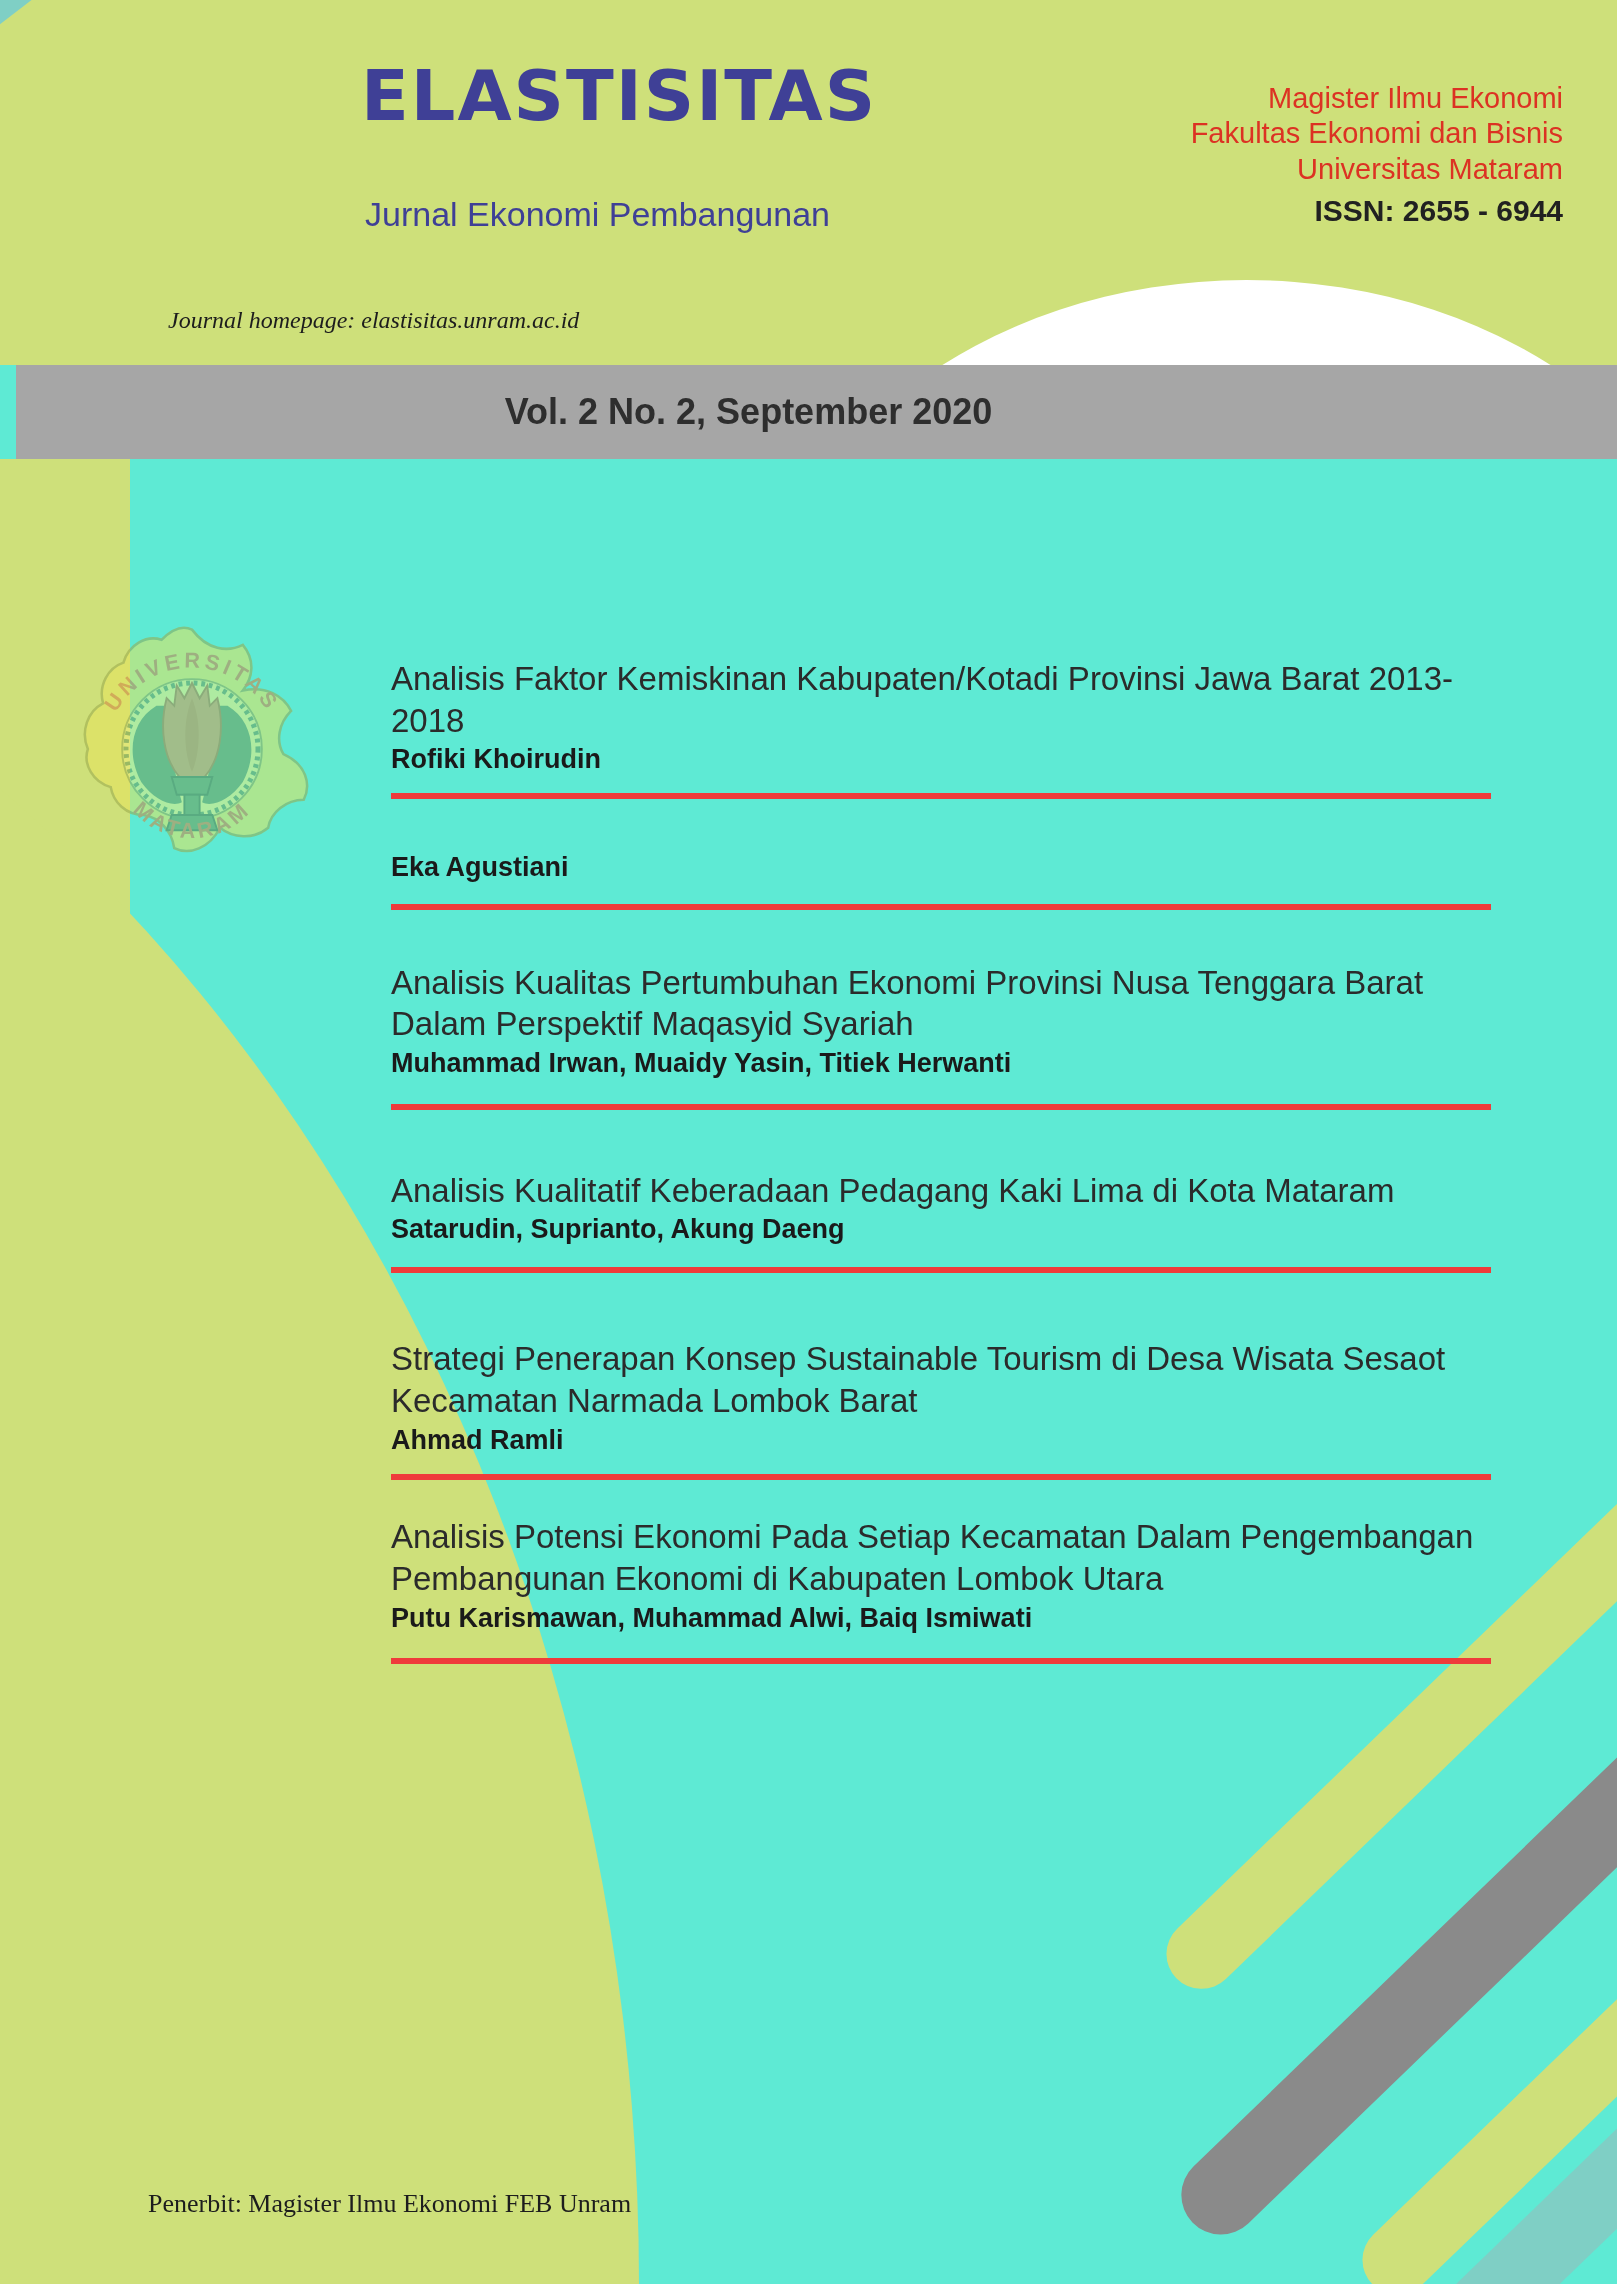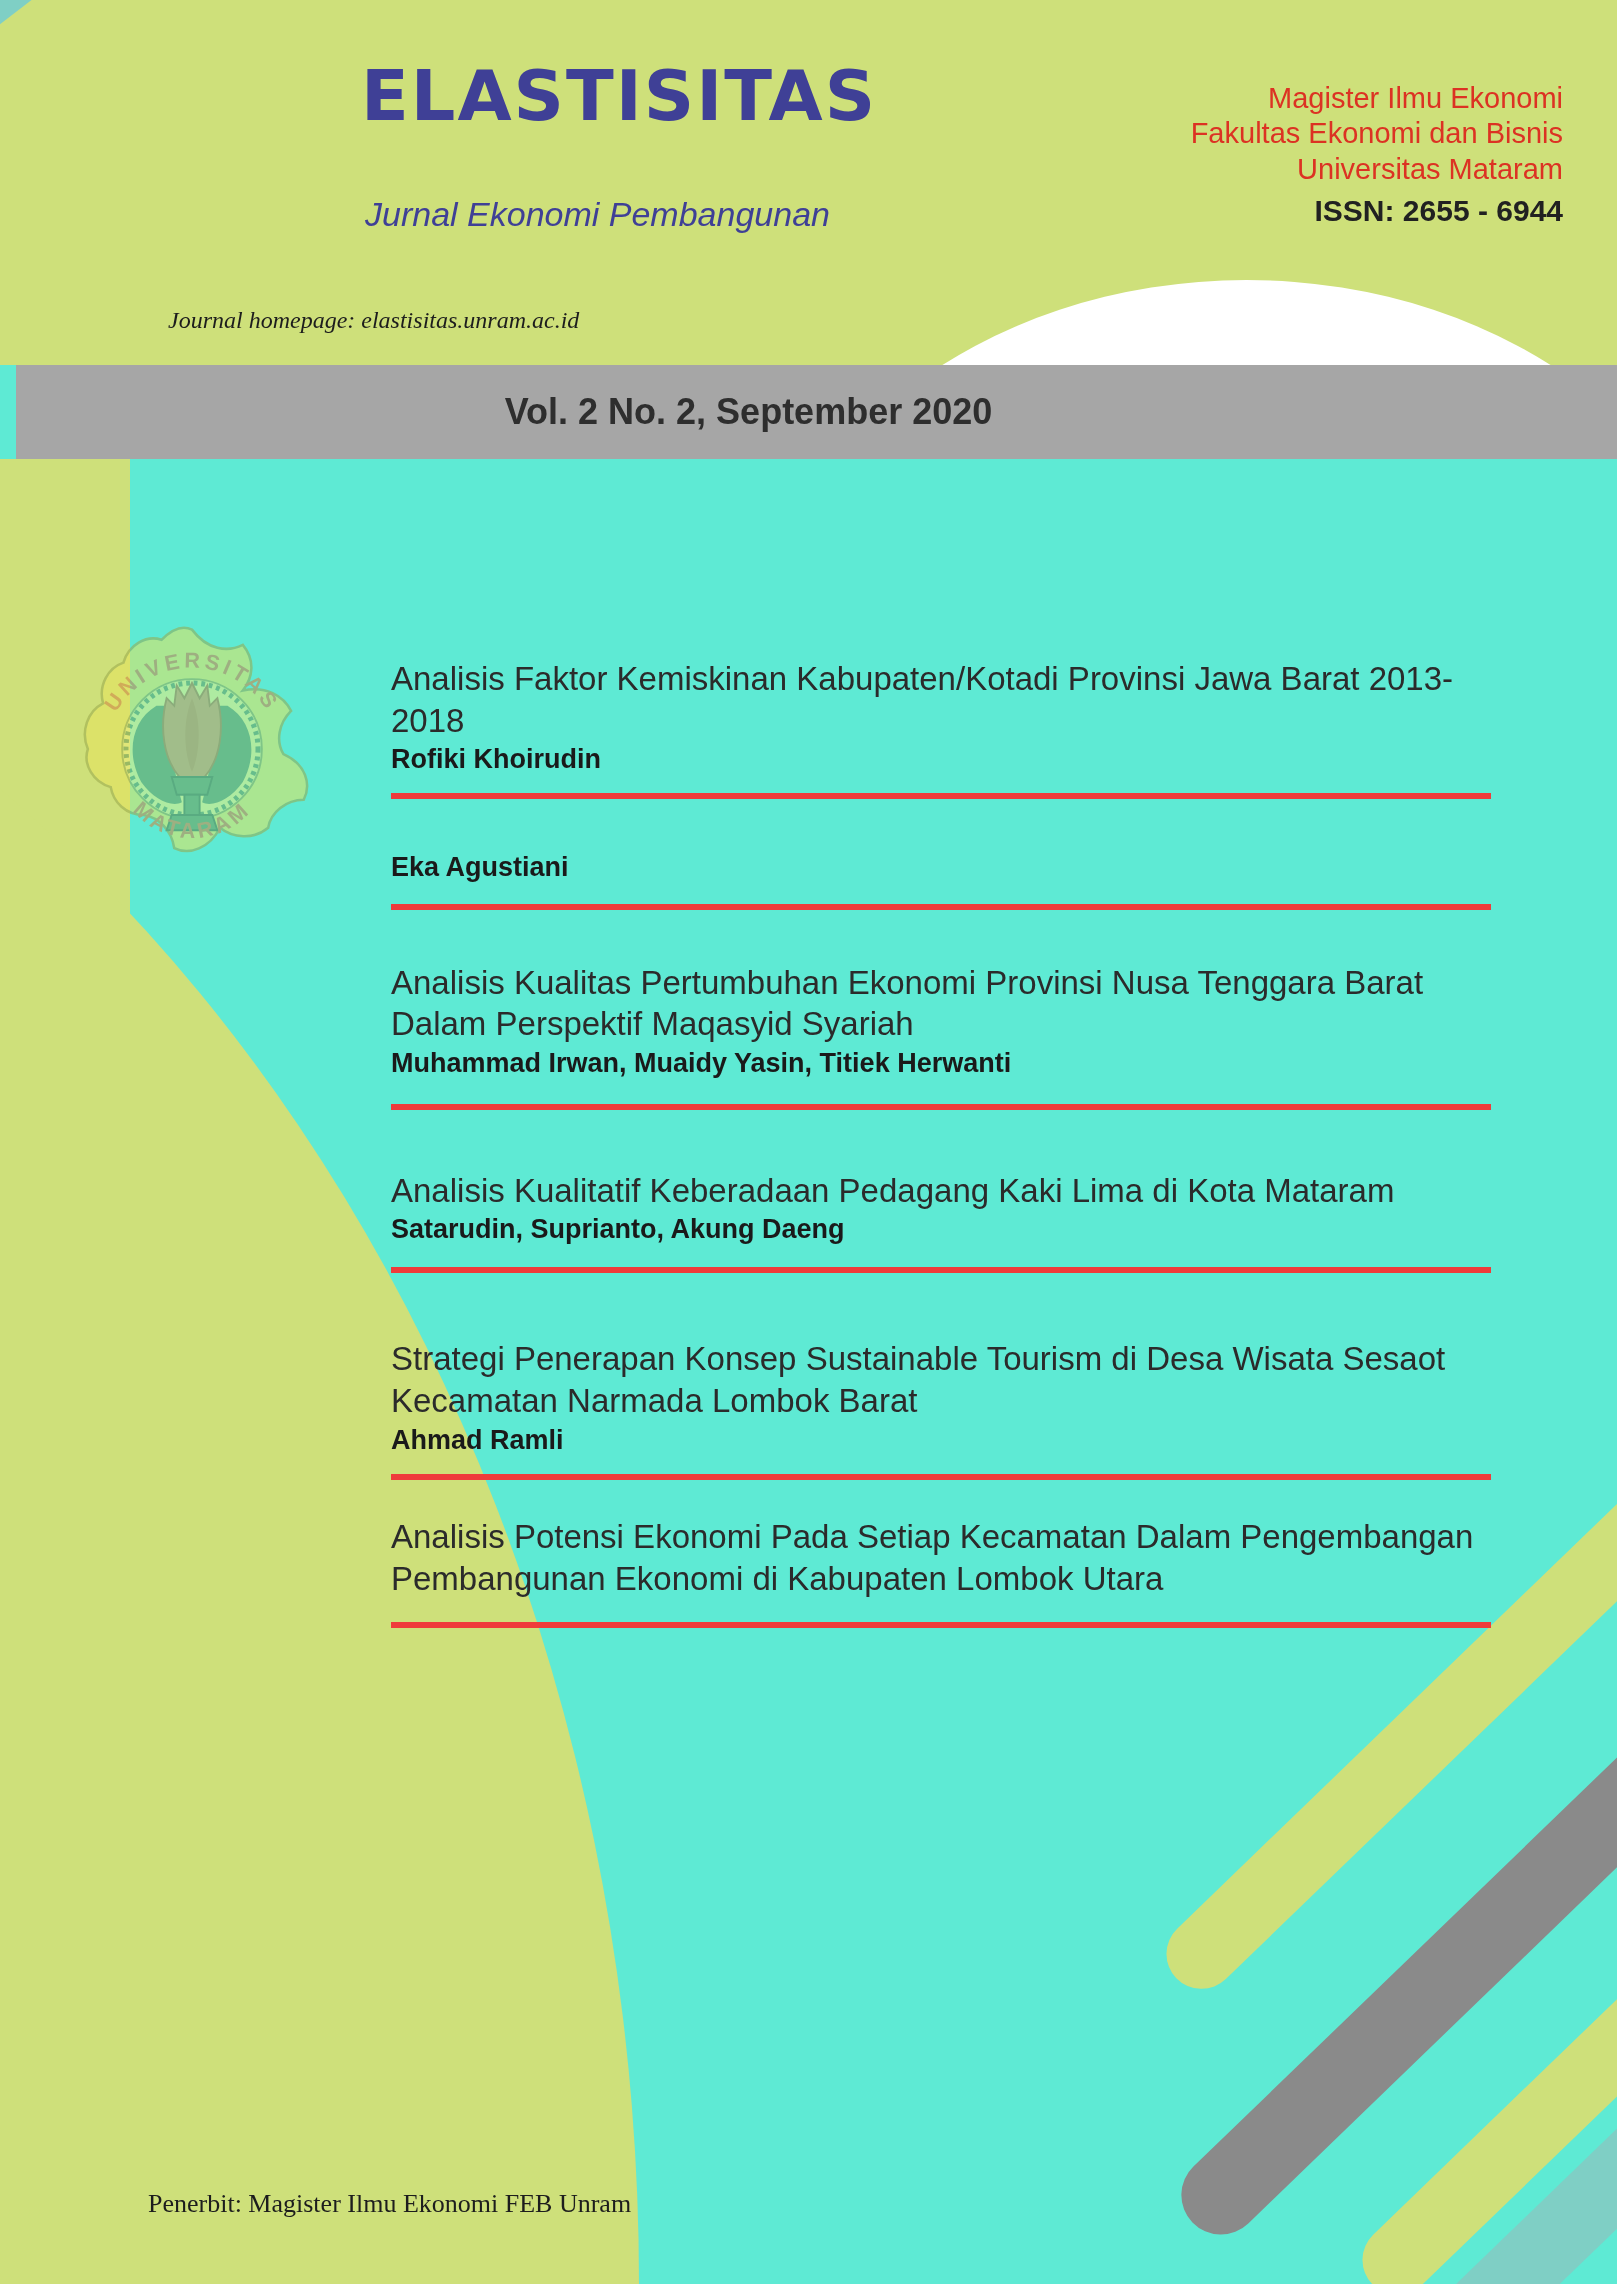--- a/index.html
+++ b/index.html
@@ -74,21 +74,20 @@
     white-space: nowrap;
   }
   .journal-subtitle {
     position: absolute;
     left: 365px;
     top: 195px;
     font-size: 34px;
     color: #3f4096;
     font-family: "Liberation Sans", sans-serif;
     white-space: nowrap;
-    font-style: italic;
   }
   .affil-block {
     position: absolute;
     left: 1042px;
     top: 81px;
     width: 521px;
     text-align: right;
   }
   .affil-line {
     font-size: 29px;
@@ -390,20 +389,21 @@
     </div>
 
     <div class="article a4">
       <div class="article-title">Strategi Penerapan Konsep Sustainable Tourism di Desa Wisata Sesaot Kecamatan Narmada Lombok Barat</div>
       <div class="article-authors">Ahmad Ramli</div>
       <div class="rule"></div>
     </div>
 
     <div class="article a5">
       <div class="article-title">Analisis Potensi Ekonomi Pada Setiap Kecamatan Dalam Pengembangan Pembangunan Ekonomi di Kabupaten Lombok Utara</div>
+      <div class="article-authors">Putu Karismawan, Muhammad Alwi, Baiq Ismiwati</div>
       <div class="rule"></div>
     </div>
 
   </div>
 
   <div class="publisher">Penerbit: Magister Ilmu Ekonomi FEB Unram</div>
 
 </div>
 
 

